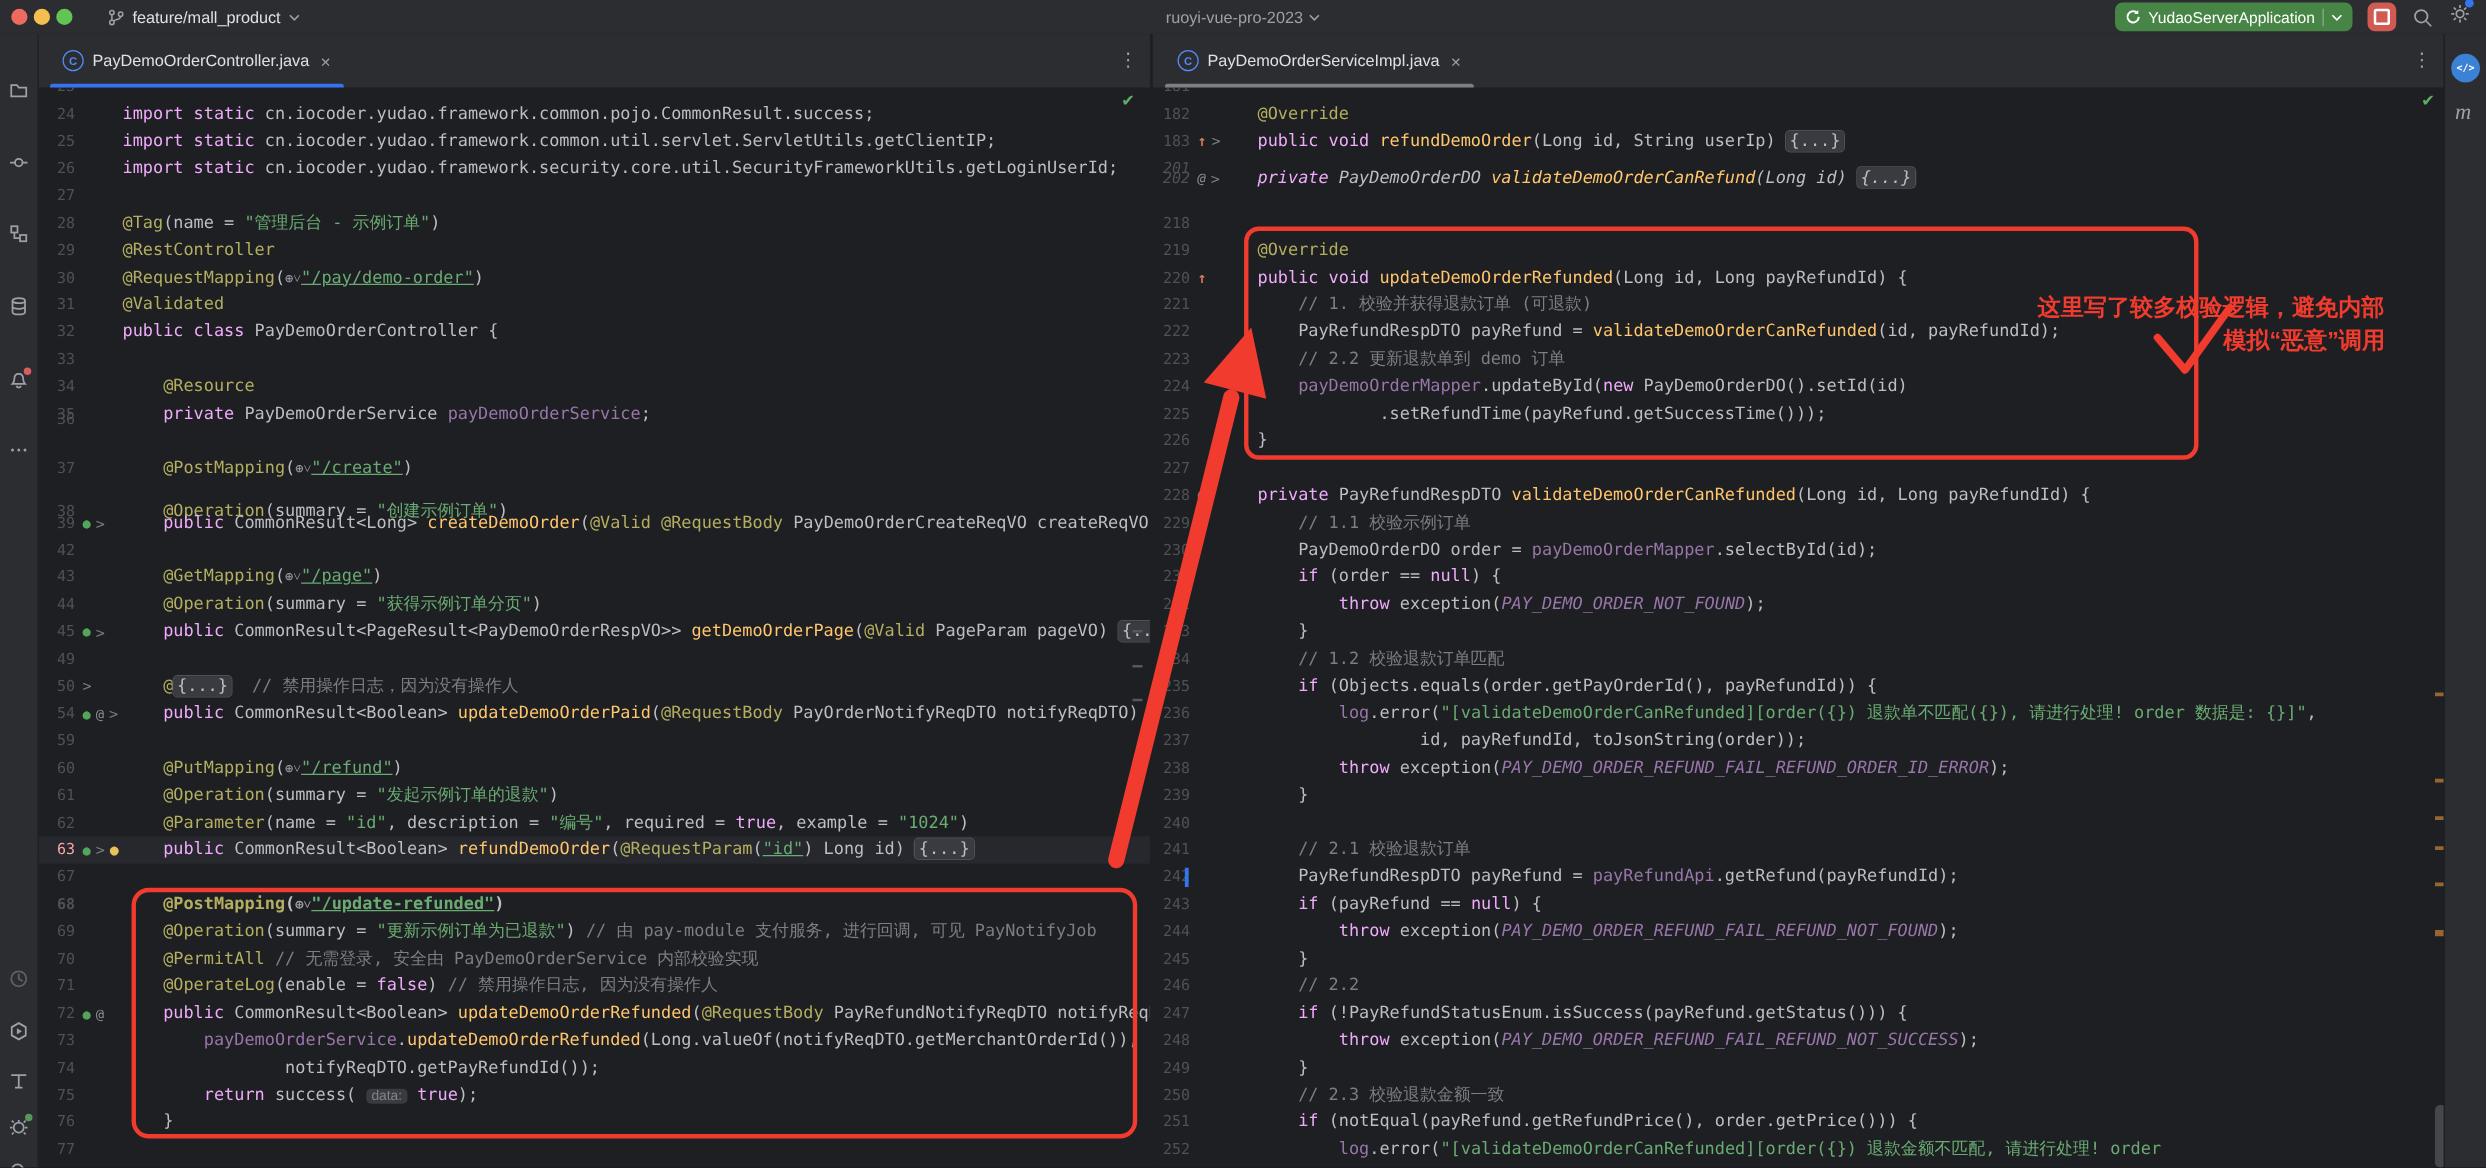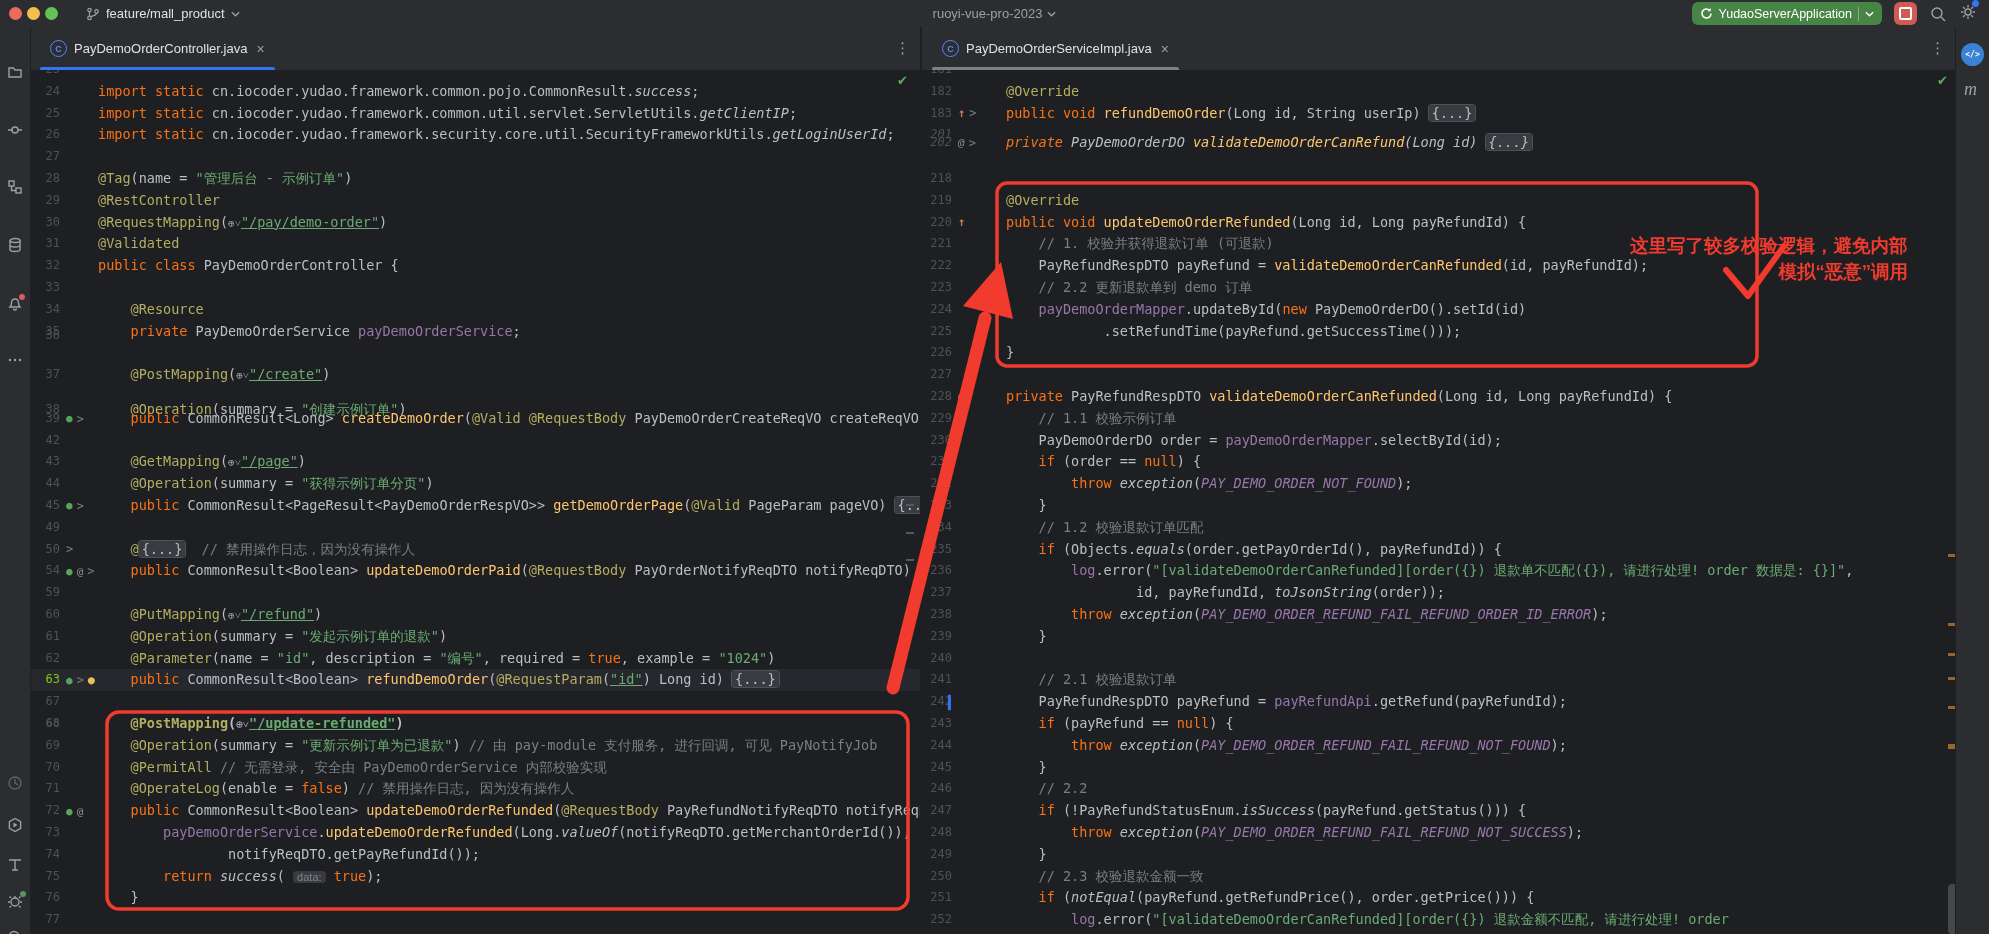--- a/index.html
+++ b/index.html
@@ -38,41 +38,41 @@
 
   .vdiv{position:absolute;left:920px;top:27px;width:2px;height:907px;background:#1e1f22;z-index:12;}
 
   
   .editor{position:absolute;top:59px;height:875px;background:#1e1f22;overflow:hidden;z-index:1;}
   #ed-left{left:30px;width:890px;}
   #ed-right{left:922px;width:1033px;}
   .row{position:absolute;left:0;width:100%;height:21.8px;line-height:21.8px;font-family:"DejaVu Sans Mono",monospace;font-size:13.5px;white-space:pre;color:#bcbec4;}
   .row.hl{background:#26282e;}
   .num{position:absolute;left:0;width:30px;text-align:right;color:#4e5157;font-size:12px;font-family:"DejaVu Sans Mono",monospace;}
-  .row.hl .num{color:#84cc16;}
+  .row.hl .num{color:#fca5a5;}
   .ics{position:absolute;left:36px;width:46px;height:100%;display:flex;gap:4px;align-items:center;}
   .gi{font-size:11px;color:#8c8e94;line-height:1;}
   .gi-bean{color:#56a45c;}
   .gi-ovr{color:#d07a57;font-weight:bold;font-size:12px;}
   .gi-fold{color:#7a7e85;font-size:12px;}
   .gi-bulb{color:#e8c158;font-size:12px;}
   .gi-bar{position:absolute;left:-10px;color:#3574f0;font-size:13px;}
   .codeln{position:absolute;right:0;}
   #ed-left .codeln{left:68px;}
   #ed-right .codeln{left:84px;}
 
-  .tk-k{color:#f97316;}
+  .tk-k{color:#f0abfc;}
   .tk-a{color:#b3ae60;}
   .tk-s{color:#6aab73;}
   .tk-u{color:#6aab73;text-decoration:underline;}
   .tk-c{color:#7a7e85;}
   .tk-f{color:#9876aa;}
   .tk-K{color:#9876aa;font-style:italic;}
   .tk-m{color:#ffc66d;}
-  .tk-i{font-style:italic;color:#bcbec4;margin-top:27px;}
+  .tk-i{color:#bcbec4;margin-top:27px;}
   .tk-t{color:#bcbec4;}
   .tk-G{color:#9da0a8;font-size:11px;}
   .tk-F{background:#393b40;box-shadow:0 0 0 1px #4e5157;border-radius:3px;padding:0 3px;color:#bcbec4;}
   .tk-I{background:#393b40;border-radius:4px;padding:0 4px;font-size:11px;color:#7e838d;font-family:"Liberation Sans",sans-serif;}
 
   .insp{position:absolute;top:14px;font-size:13px;color:#5fad65;z-index:5;}
 
   
   .rstrip{position:absolute;left:1955px;top:27px;width:34px;height:907px;background:#2b2d30;border-left:1px solid #1e1f22;z-index:15;}
   .aibubble{position:absolute;left:5px;top:16px;width:23px;height:23px;border-radius:50%;background:#3b82d6;color:#fff;font-size:8px;font-weight:bold;display:flex;align-items:center;justify-content:center;font-family:"DejaVu Sans Mono",monospace;}

